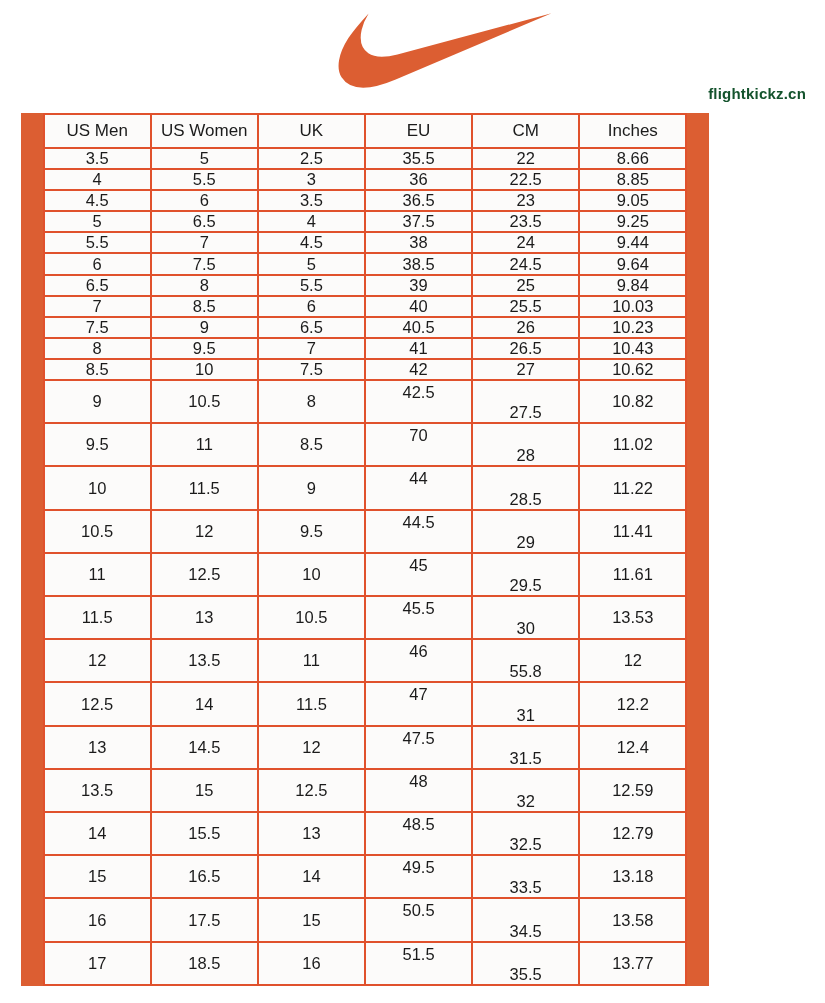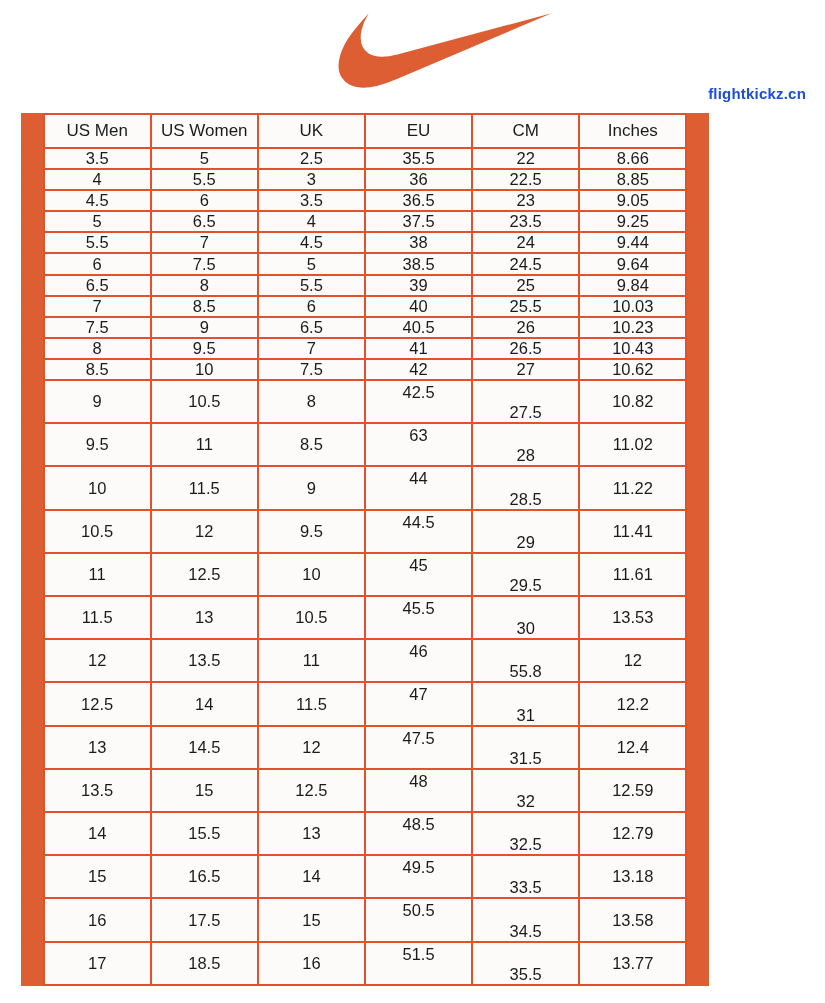--- a/index.html
+++ b/index.html
@@ -13,21 +13,21 @@
 
   
   .header { position: relative; height: 113px; }
   .swoosh-wrap {
     position: absolute; left: 337px; top: 13px;
     width: 215px; height: 76px;
   }
   .swoosh-wrap svg { display: block; width: 215px; height: 75px; }
   .watermark {
     position: absolute; right: 19px; top: 85px;
-    font-size: 15px; font-weight: 600; color: #1d4ed8;
+    font-size: 15px; font-weight: 600; color: #14532d;
     letter-spacing: 0.2px;
   }
 
   
   .band {
     margin-left: 21px;
     width: 688px;
     display: flex;
     align-items: stretch;
   }
@@ -177,21 +177,21 @@
             <td>10.5</td>
             <td>8</td>
             <td>42.5</td>
             <td>27.5</td>
             <td>10.82</td>
           </tr>
           <tr>
             <td>9.5</td>
             <td>11</td>
             <td>8.5</td>
-            <td>63</td>
+            <td>70</td>
             <td>28</td>
             <td>11.02</td>
           </tr>
           <tr>
             <td>10</td>
             <td>11.5</td>
             <td>9</td>
             <td>44</td>
             <td>28.5</td>
             <td>11.22</td>

